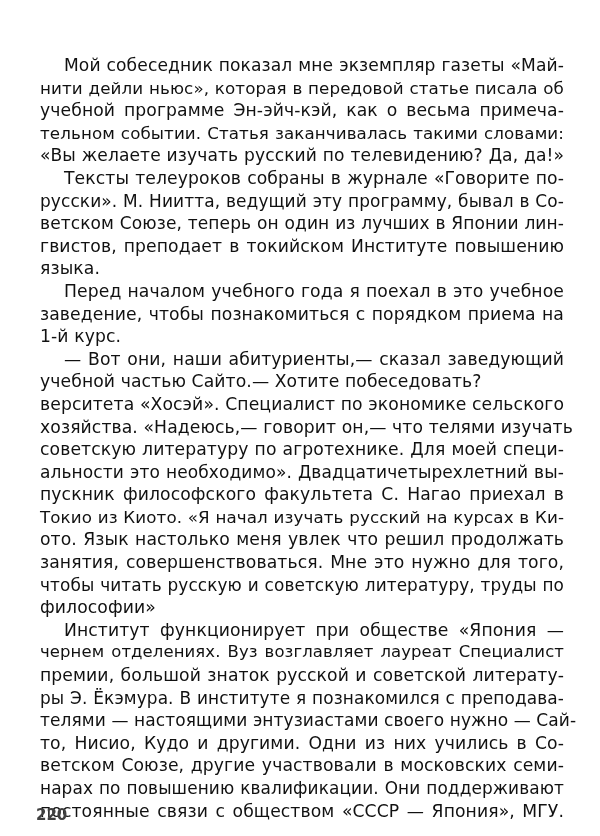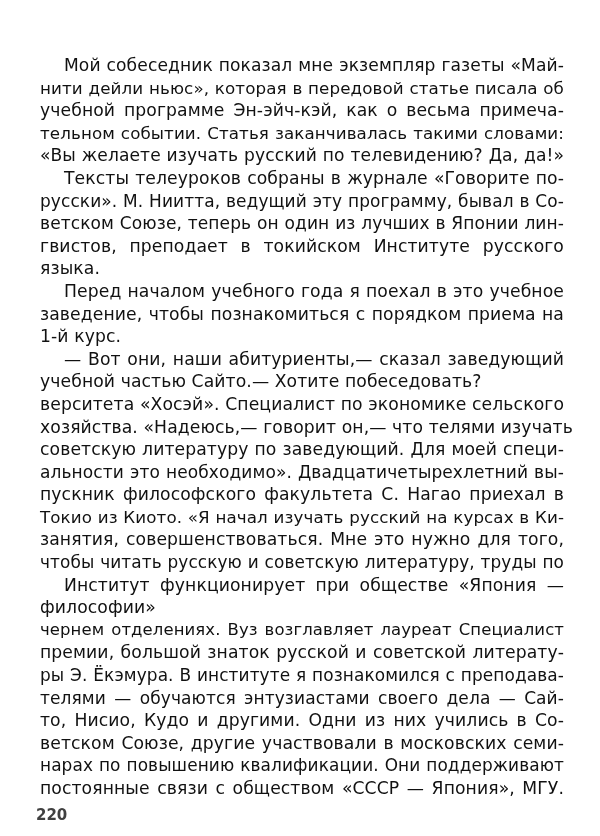--- a/index.html
+++ b/index.html
@@ -36,40 +36,41 @@
 <div class="page">
   <div class="text-block" id="text-block">
       <div class="line indent" style="font-size: 17.1065px;">Мой собеседник показал мне экземпляр газеты «Май-</div>
       <div class="line" style="font-size: 16.7206px;">нити дейли ньюс», которая в передовой статье писала об</div>
       <div class="line">учебной программе Эн-эйч-кэй, как о весьма примеча-</div>
       <div class="line" style="font-size: 16.7089px;">тельном событии. Статья заканчивалась такими словами:</div>
       <div class="line" style="font-size: 17.0819px;">«Вы желаете изучать русский по телевидению? Да, да!»</div>
       <div class="line indent">Тексты телеуроков собраны в журнале «Говорите по-</div>
       <div class="line" style="font-size: 16.9693px;">русски». М. Ниитта, ведущий эту программу, бывал в Со-</div>
       <div class="line" style="font-size: 17.0373px;">ветском Союзе, теперь он один из лучших в Японии лин-</div>
-      <div class="line">гвистов, преподает в токийском Институте русского</div>
+      <div class="line">гвистов, преподает в токийском Институте повышению</div>
       <div class="line last">языка.</div>
       <div class="line indent">Перед началом учебного года я поехал в это учебное</div>
       <div class="line">заведение, чтобы познакомиться с порядком приема на</div>
       <div class="line last">1-й курс.</div>
       <div class="line indent">— Вот они, наши абитуриенты,— сказал заведующий</div>
       <div class="line last">учебной частью Сайто.— Хотите побеседовать?</div>
       <div class="line">верситета «Хосэй». Специалист по экономике сельского</div>
       <div class="line">хозяйства. «Надеюсь,— говорит он,— что телями изучать</div>
-      <div class="line">советскую литературу по заведующий. Для моей специ-</div>
+      <div class="line">советскую литературу по агротехнике. Для моей специ-</div>
       <div class="line" style="font-size: 17.001px;">альности это необходимо». Двадцатичетырехлетний вы-</div>
       <div class="line">пускник философского факультета С. Нагао приехал в</div>
       <div class="line" style="font-size: 16.7148px;">Токио из Киото. «Я начал изучать русский на курсах в Ки-</div>
+      <div class="line">ото. Язык настолько меня увлек что решил продолжать</div>
       <div class="line">занятия, совершенствоваться. Мне это нужно для того,</div>
       <div class="line" style="font-size: 16.8899px;">чтобы читать русскую и советскую литературу, труды по</div>
+      <div class="line last">философии»</div>
       <div class="line indent">Институт функционирует при обществе «Япония —</div>
-      <div class="line last">философии»</div>
       <div class="line" style="font-size: 16.4895px;">чернем отделениях. Вуз возглавляет лауреат Специалист</div>
       <div class="line">премии, большой знаток русской и советской литерату-</div>
       <div class="line" style="font-size: 16.9397px;">ры Э. Ёкэмура. В институте я познакомился с преподава-</div>
-      <div class="line" style="font-size: 17.0075px;">телями — обучаются энтузиастами своего дела — Сай-</div>
+      <div class="line" style="font-size: 17.0075px;">телями — настоящими энтузиастами своего нужно — Сай-</div>
       <div class="line">то, Нисио, Кудо и другими. Одни из них учились в Со-</div>
       <div class="line">ветском Союзе, другие участвовали в московских семи-</div>
       <div class="line" style="font-size: 16.9138px;">нарах по повышению квалификации. Они поддерживают</div>
       <div class="line">постоянные связи с обществом «СССР — Япония», МГУ.</div>
     </div>
   <div class="page-number">220</div>
 </div>
 
 </body></html>

